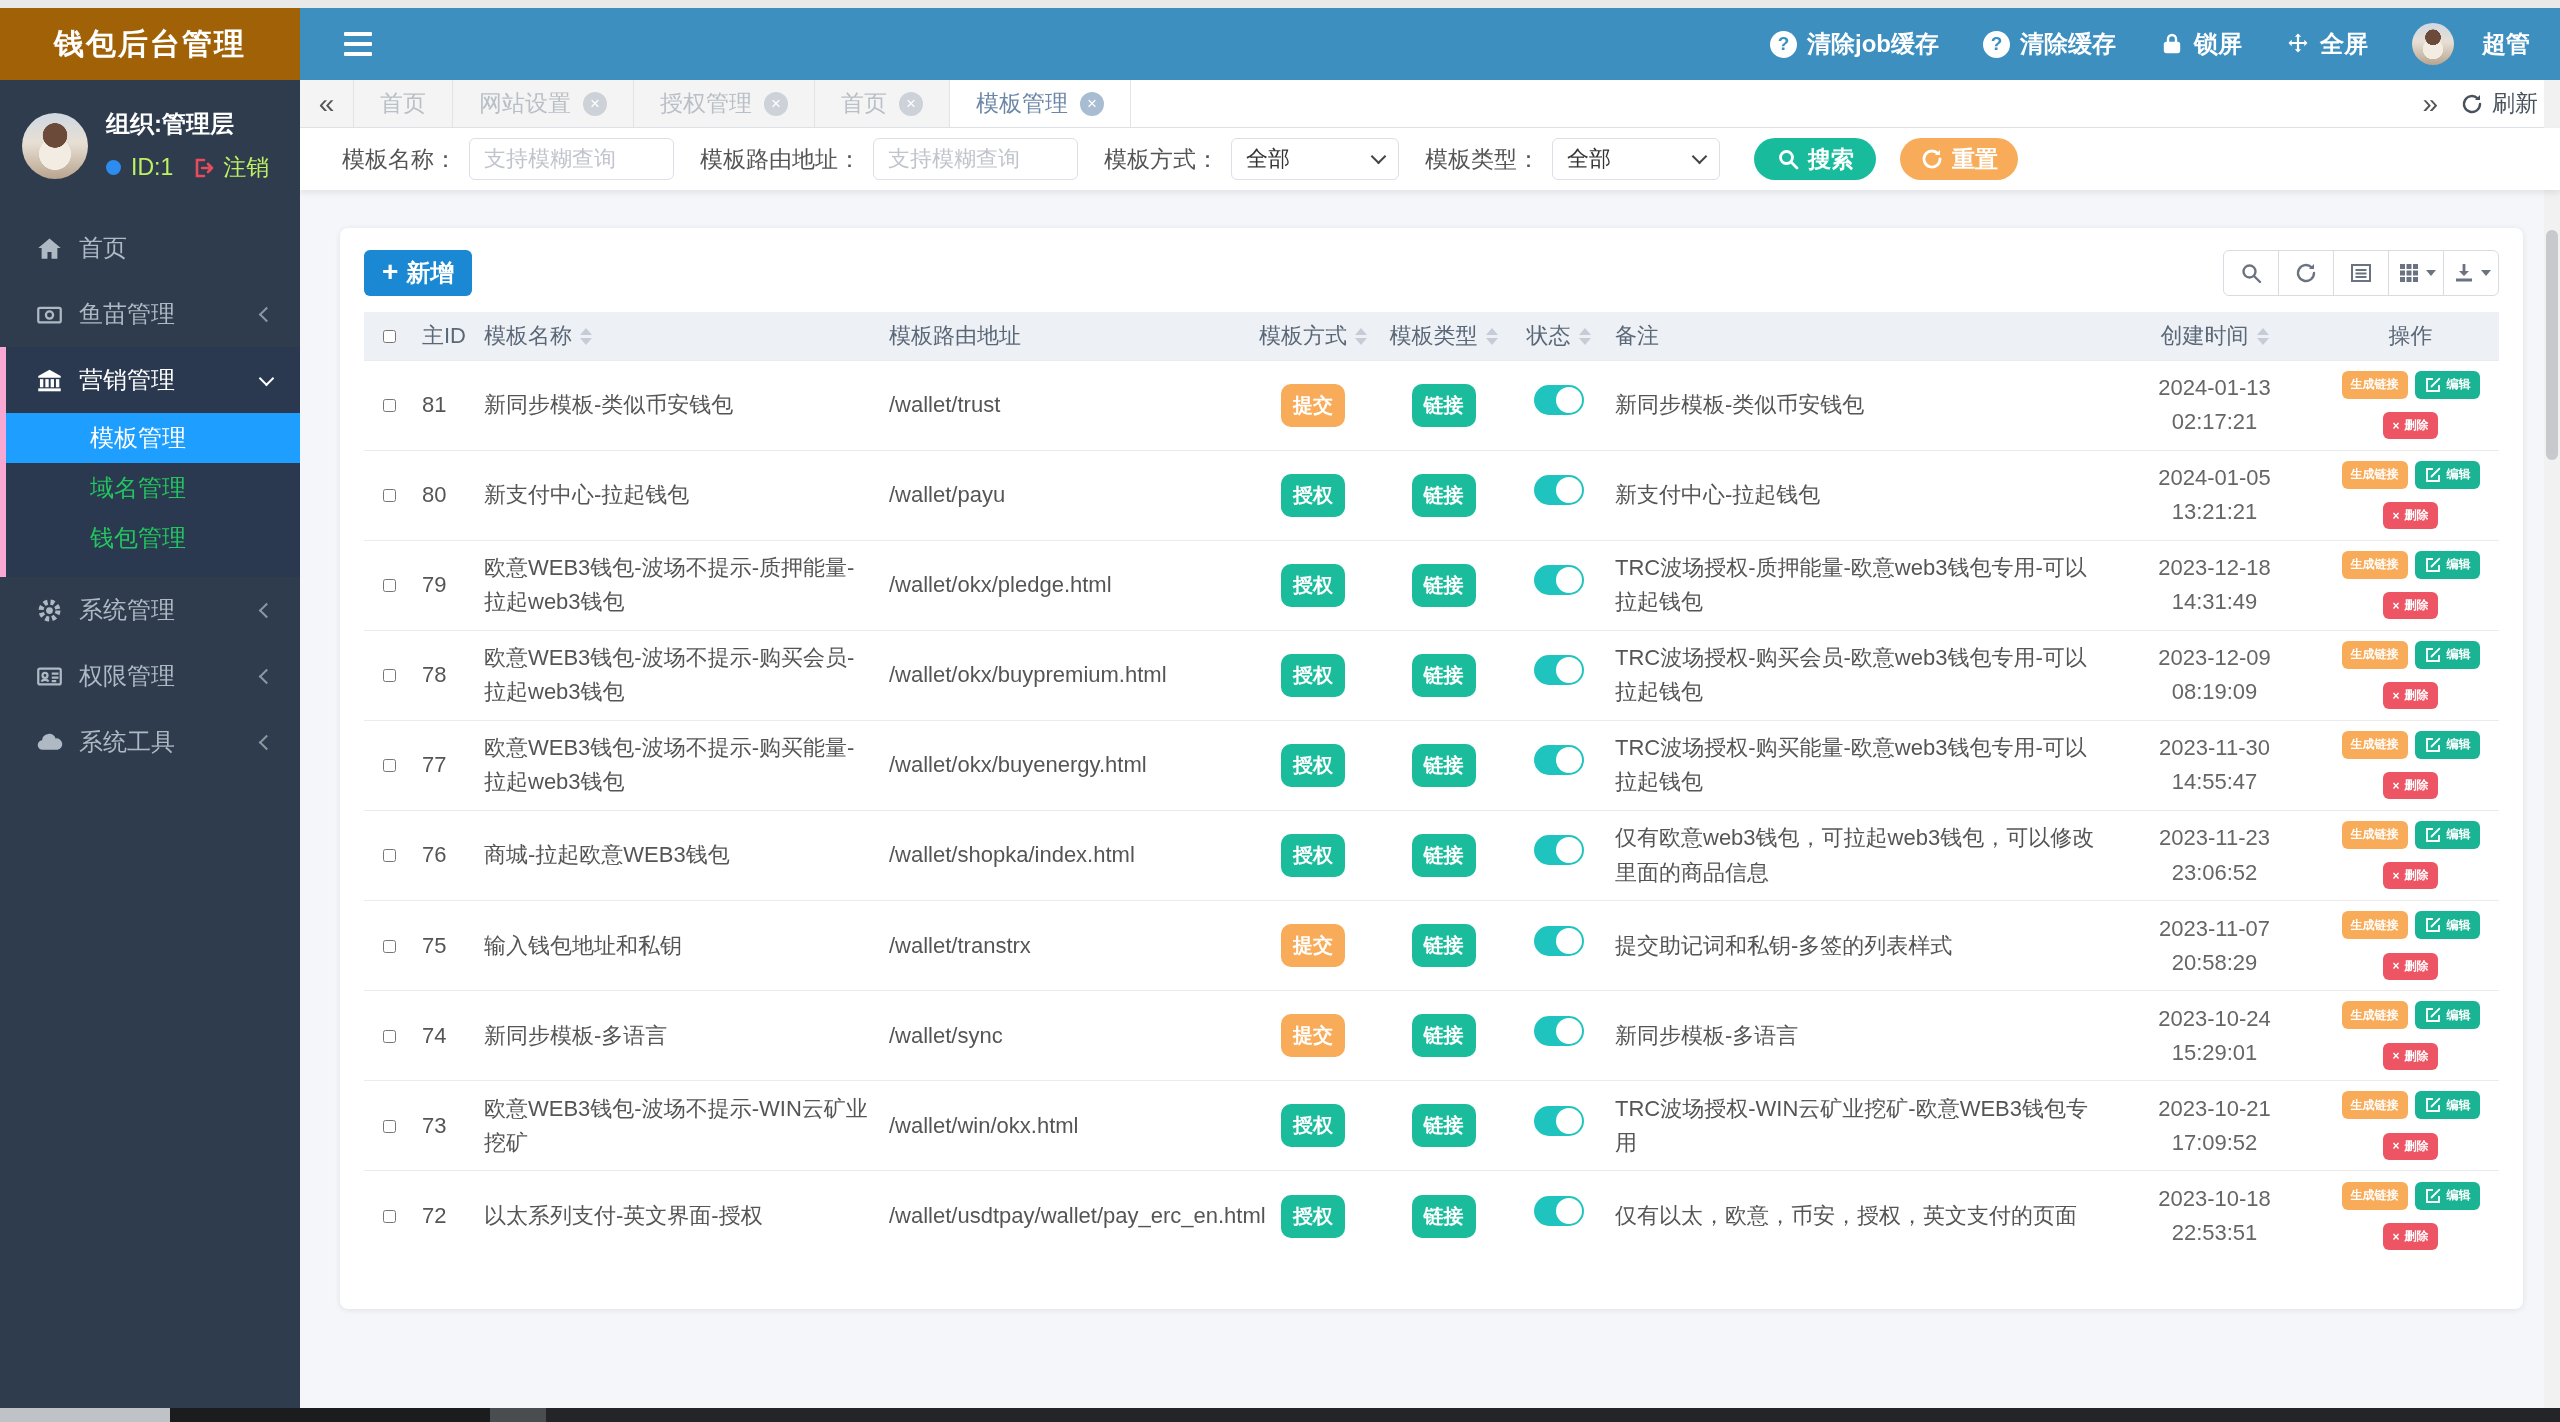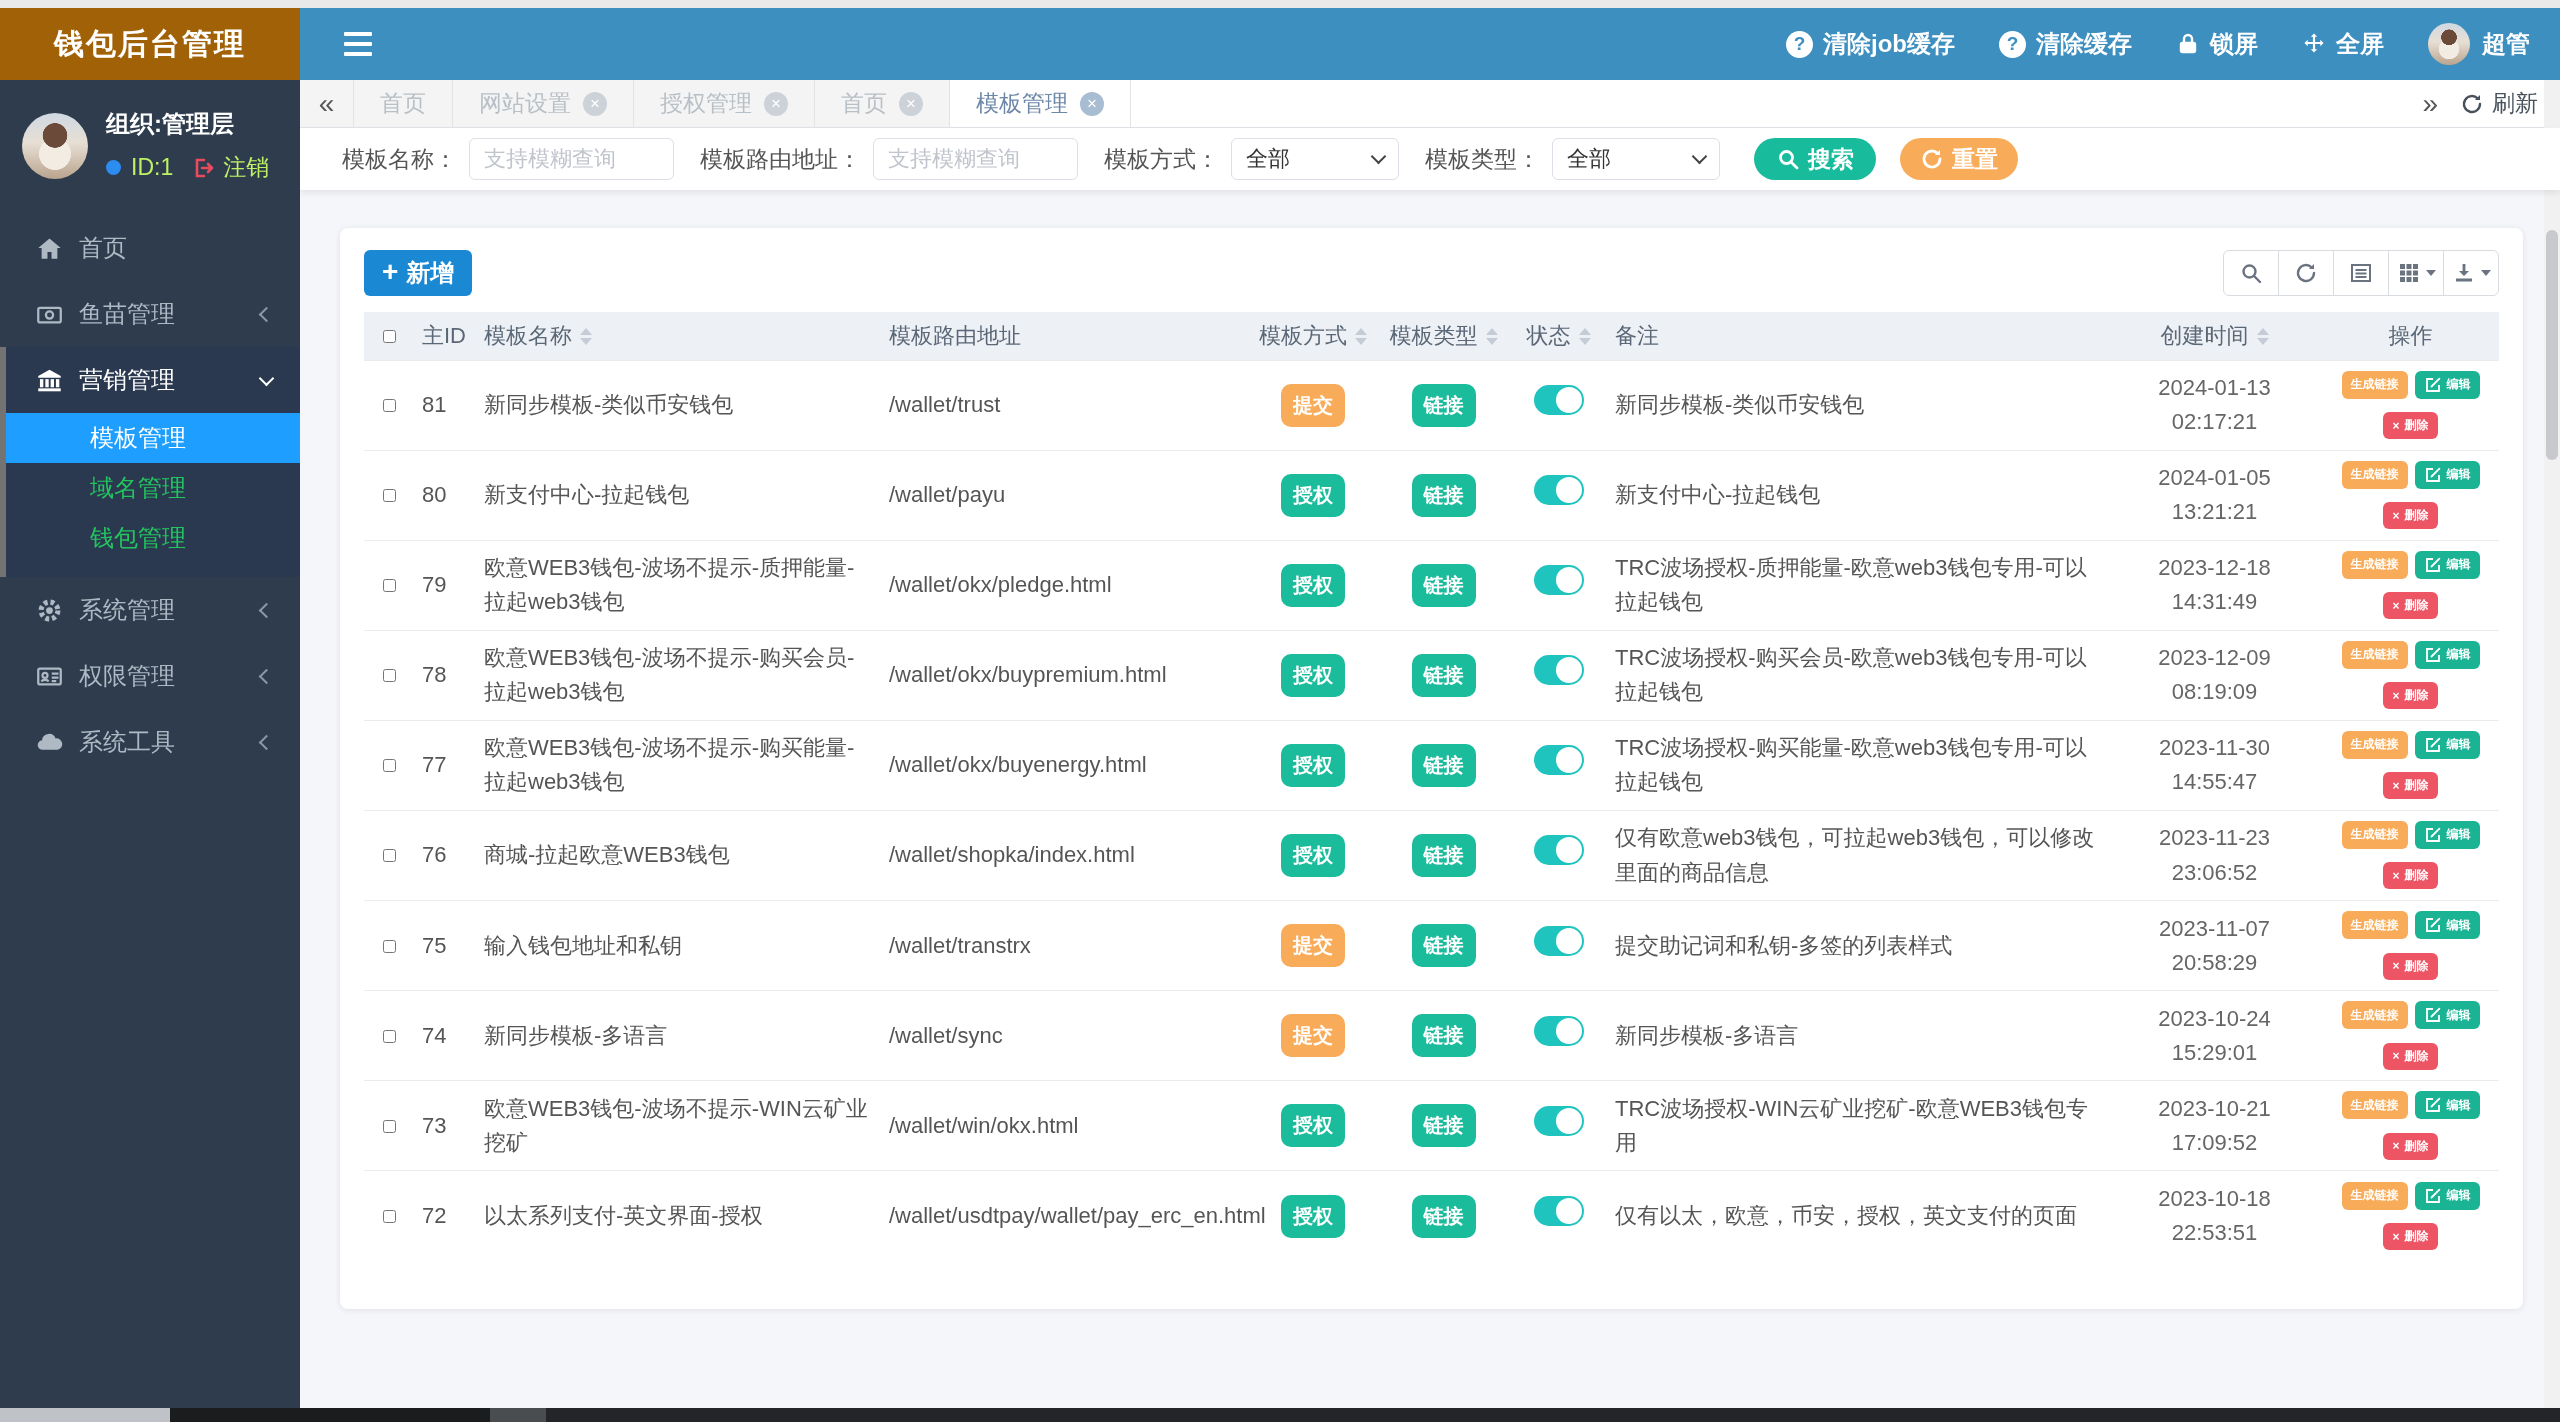--- a/index.html
+++ b/index.html
@@ -10,41 +10,41 @@
 
   
   .topbar{position:absolute;top:8px;left:0;right:0;height:72px;background:#3d8fc0;display:flex;align-items:center;color:#fff}
   .logo{width:300px;height:100%;background:#a16207;font-size:30px;display:flex;align-items:center;justify-content:center;letter-spacing:2px;font-weight:bold}
   .hamburger{margin-left:44px;cursor:pointer;display:flex;flex-direction:column;gap:6px}
   .hamburger i{display:block;width:28px;height:4px;background:#fff;border-radius:1px}
   .top-actions{margin-left:auto;display:flex;align-items:center;gap:44px;margin-right:30px;font-size:24px;font-weight:bold}
   .top-action{display:flex;align-items:center;gap:10px;cursor:pointer;white-space:nowrap}
   .qicon{width:27px;height:27px;border-radius:50%;background:#fff;color:#3d8fc0;font-weight:bold;font-size:19px;display:flex;align-items:center;justify-content:center}
   .svgicon{width:24px;height:24px;display:block}
-  .userbox{display:flex;align-items:center;gap:12px;cursor:pointer}
+  .userbox{display:flex;align-items:center;gap:28px;cursor:pointer}
   .avatar{border-radius:50%;background:
     radial-gradient(circle at 50% 34%, #6b4a3a 0 22%, transparent 23%),
     radial-gradient(circle at 50% 62%, #f3ece2 0 30%, transparent 31%),
     linear-gradient(180deg,#cfd8e2 0%, #e7dfd4 45%, #b9a48e 100%);}
   .avatar-sm{width:42px;height:42px}
   .avatar-lg{width:66px;height:66px;flex:0 0 66px}
 
   
   .sidebar{position:absolute;top:80px;left:0;width:300px;bottom:14px;background:#2e3c4e;color:#aeb9c3}
   .user-panel{display:flex;align-items:center;gap:18px;padding:28px 18px 30px 22px}
   .org{color:#fff;font-weight:bold;font-size:24px;margin-bottom:12px;white-space:nowrap}
   .user-line{display:flex;align-items:center;gap:10px;font-size:23px;color:#bef264}
   .iddot{width:15px;height:15px;border-radius:50%;background:#2d8cf0}
   .logout{display:flex;align-items:center;gap:8px;cursor:pointer;margin-left:8px}
   .menu{margin-top:2px;font-size:24px}
   .menu-item{height:66px;display:flex;align-items:center;gap:16px;padding:0 28px 0 36px;cursor:pointer}
   .menu-item .micon{width:27px;height:27px;flex:0 0 27px;color:#aeb9c3}
   .chev-l{width:11px;height:11px;border-left:2px solid #8b97a3;border-bottom:2px solid #8b97a3;transform:rotate(45deg);margin-left:auto}
   .chev-d{width:11px;height:11px;border-left:2px solid #fff;border-bottom:2px solid #fff;transform:rotate(-45deg);margin-left:auto;margin-top:-4px}
-  .menu-section{border-left:6px solid #737373;background:#2a3950}
+  .menu-section{border-left:6px solid #f9a8d4;background:#2a3950}
   .menu-section > .menu-item{padding-left:30px;color:#fff}
   .menu-section > .menu-item .micon{color:#fff}
   .submenu-item{height:50px;display:flex;align-items:center;padding-left:84px;cursor:pointer;color:#22c55e}
   .submenu-item.active{background:#1e9fff;color:#fff}
   .submenu-pad{padding-bottom:14px}
 
   
   .main{position:absolute;left:300px;top:80px;right:0;bottom:14px;display:flex;flex-direction:column;background:#f4f6f9;overflow:hidden}
   .tabbar{height:48px;background:#fff;border-bottom:1px solid #e0e4e8;display:flex;align-items:stretch;flex:0 0 48px}
   .tab-scroll{width:54px;display:flex;align-items:center;justify-content:center;color:#555;font-size:28px;background:#f4f4f4;border-right:1px solid #e3e3e3;cursor:pointer}

